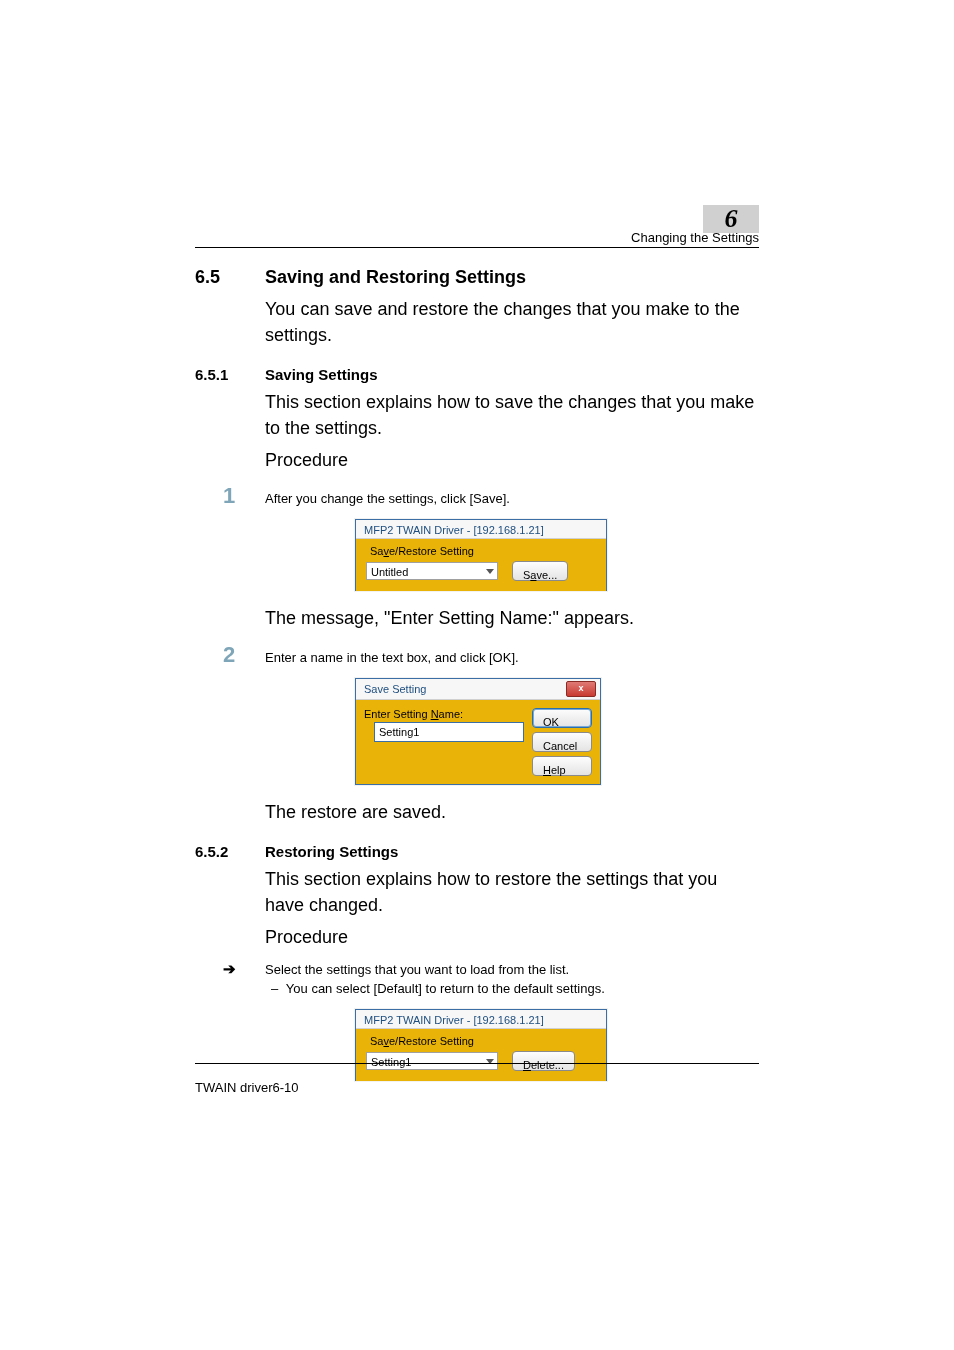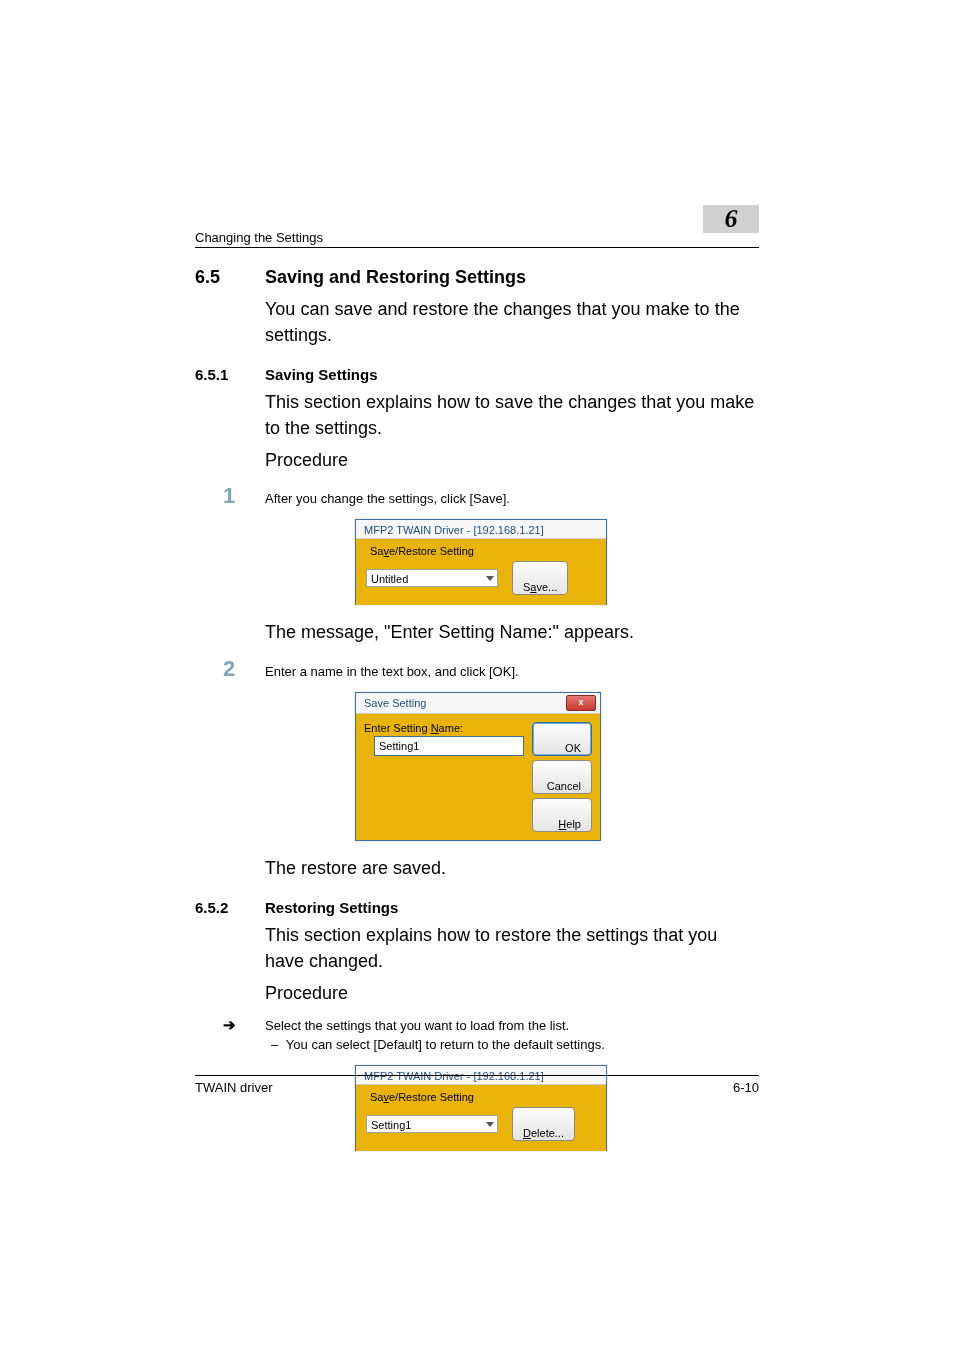--- a/index.html
+++ b/index.html
@@ -17,21 +17,21 @@
     box-sizing: border-box;
     padding: 0;
   }
   .header-line {
     position: absolute;
     top: 230px;
     left: 195px;
     right: 195px;
     border-bottom: 1px solid #000;
     display: flex;
-    justify-content: flex-start;
+    justify-content: flex-end;
     align-items: flex-end;
     padding-bottom: 2px;
   }
   .header-left {
     font-size: 13px;
   }
   .chapter-box {
     position: absolute;
     right: 195px;
     top: 205px;
@@ -181,23 +181,23 @@
     border-left: 4px solid transparent;
     border-right: 4px solid transparent;
     border-top: 5px solid #555;
   }
   .win-btn {
     display: inline-block;
     border: 1px solid #8a8a8a;
     background: linear-gradient(#fdfdfd,#e4e4e4);
     height: 20px;
     line-height: 18px;
-    padding: 16px 10px;
-    font-size: 11px;
-    text-align: right;
+    padding: 4px 10px;
+    font-size: 11px;
+    text-align: left;
     border-radius: 4px;
     min-width: 56px;
     box-sizing: border-box;
   }
   .win-btn.default {
     border: 1px solid #2b6fab;
     box-shadow: 0 0 0 1px #78a8d8 inset;
   }
   .dlg.partial {
     border-bottom: none;
@@ -251,23 +251,23 @@
   }
   .underline-letter {
     text-decoration: underline;
   }
   .footer {
     position: absolute;
     bottom: 255px;
     left: 195px;
     right: 195px;
     border-top: 1px solid #000;
-    padding-top: 4px;
-    display: flex;
-    justify-content: space-between;
+    padding-top: 16px;
+    display: flex;
+    justify-content: flex-start;
     font-size: 13px;
   }
   .row-inline {
     display: flex;
     align-items: center;
     gap: 14px;
   }
 </style>
 </head>
 <body>

